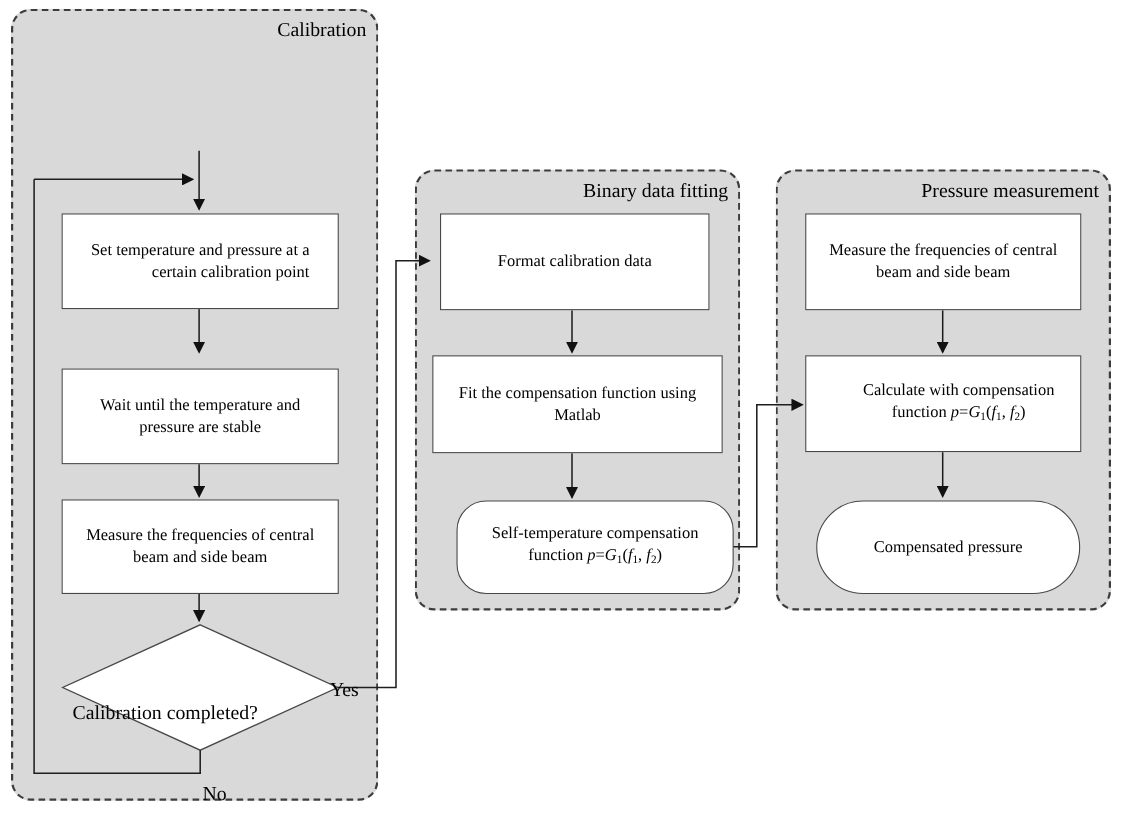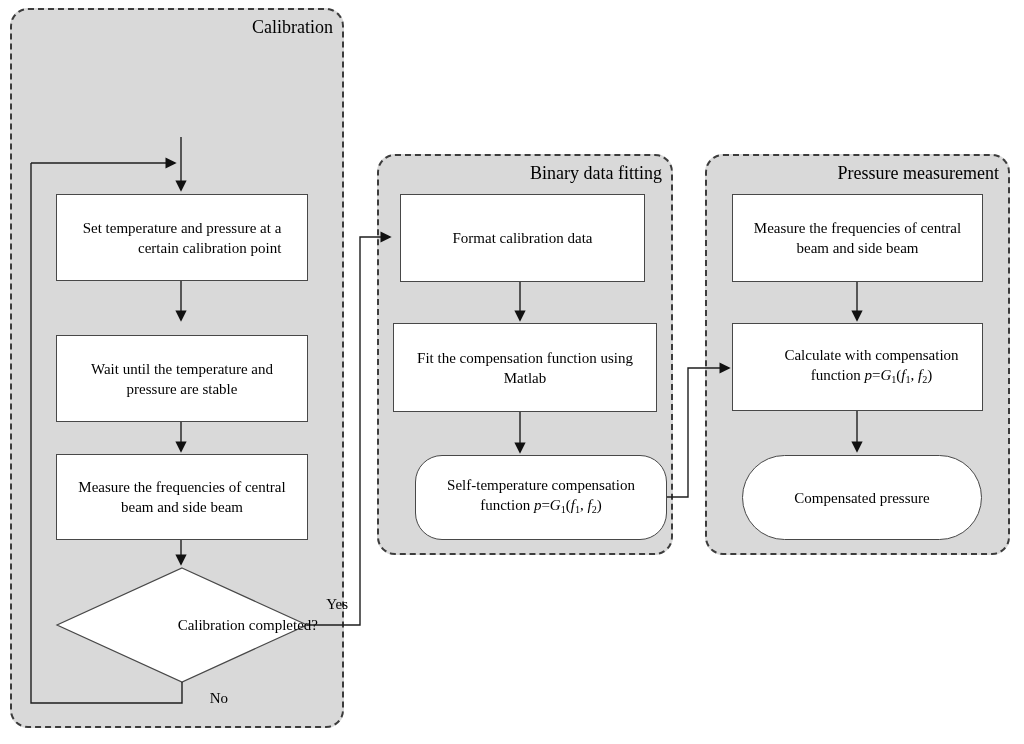--- a/index.html
+++ b/index.html
@@ -48,23 +48,24 @@
     justify-content: center;
     text-align: center;
     font-size: 15px;
     line-height: 20px;
   }
   .node .ln { display: block; }
   .node.round { border-radius: 27px; }
   .node.stadium { border-radius: 43px; }
   .float-label {
     position: absolute;
-    font-size: 15px;
+    font-size: 18px;
     line-height: 20px;
-    text-align: right;
+    text-align: left;
+    margin-top: 23px;
   }
   .ri { font-style: italic; }
   .rsub {
     font-size: 0.68em;
     vertical-align: -0.28em;
     letter-spacing: 0;
   }
 </style>
 </head>
 <body>
@@ -129,21 +130,21 @@
     </div>
   </div>
 
   <div class="node" style="left:56px; top:454px; width:252px; height:86px;">
     <div>
       <span class="ln">Measure the frequencies of central</span>
       <span class="ln">beam and side beam</span>
     </div>
   </div>
 
-  <div class="float-label" style="left:78px; top:615px; width:240px;">Calibration completed?</div>
+  <div class="float-label" style="left:66px; top:615px; width:240px;">Calibration completed?</div>
   <div class="float-label" style="left:300px; top:594px; width:48px;">Yes</div>
   <div class="float-label" style="left:184px; top:688px; width:44px;">No</div>
 
   <div class="node" style="left:400px; top:194px; width:245px; height:88px;text-align:center;">
     <div>
         <span class="ln">Format calibration data</span>
       </div>
   </div>
 
   <div class="node" style="left:393px; top:323px; width:264px; height:89px;">

